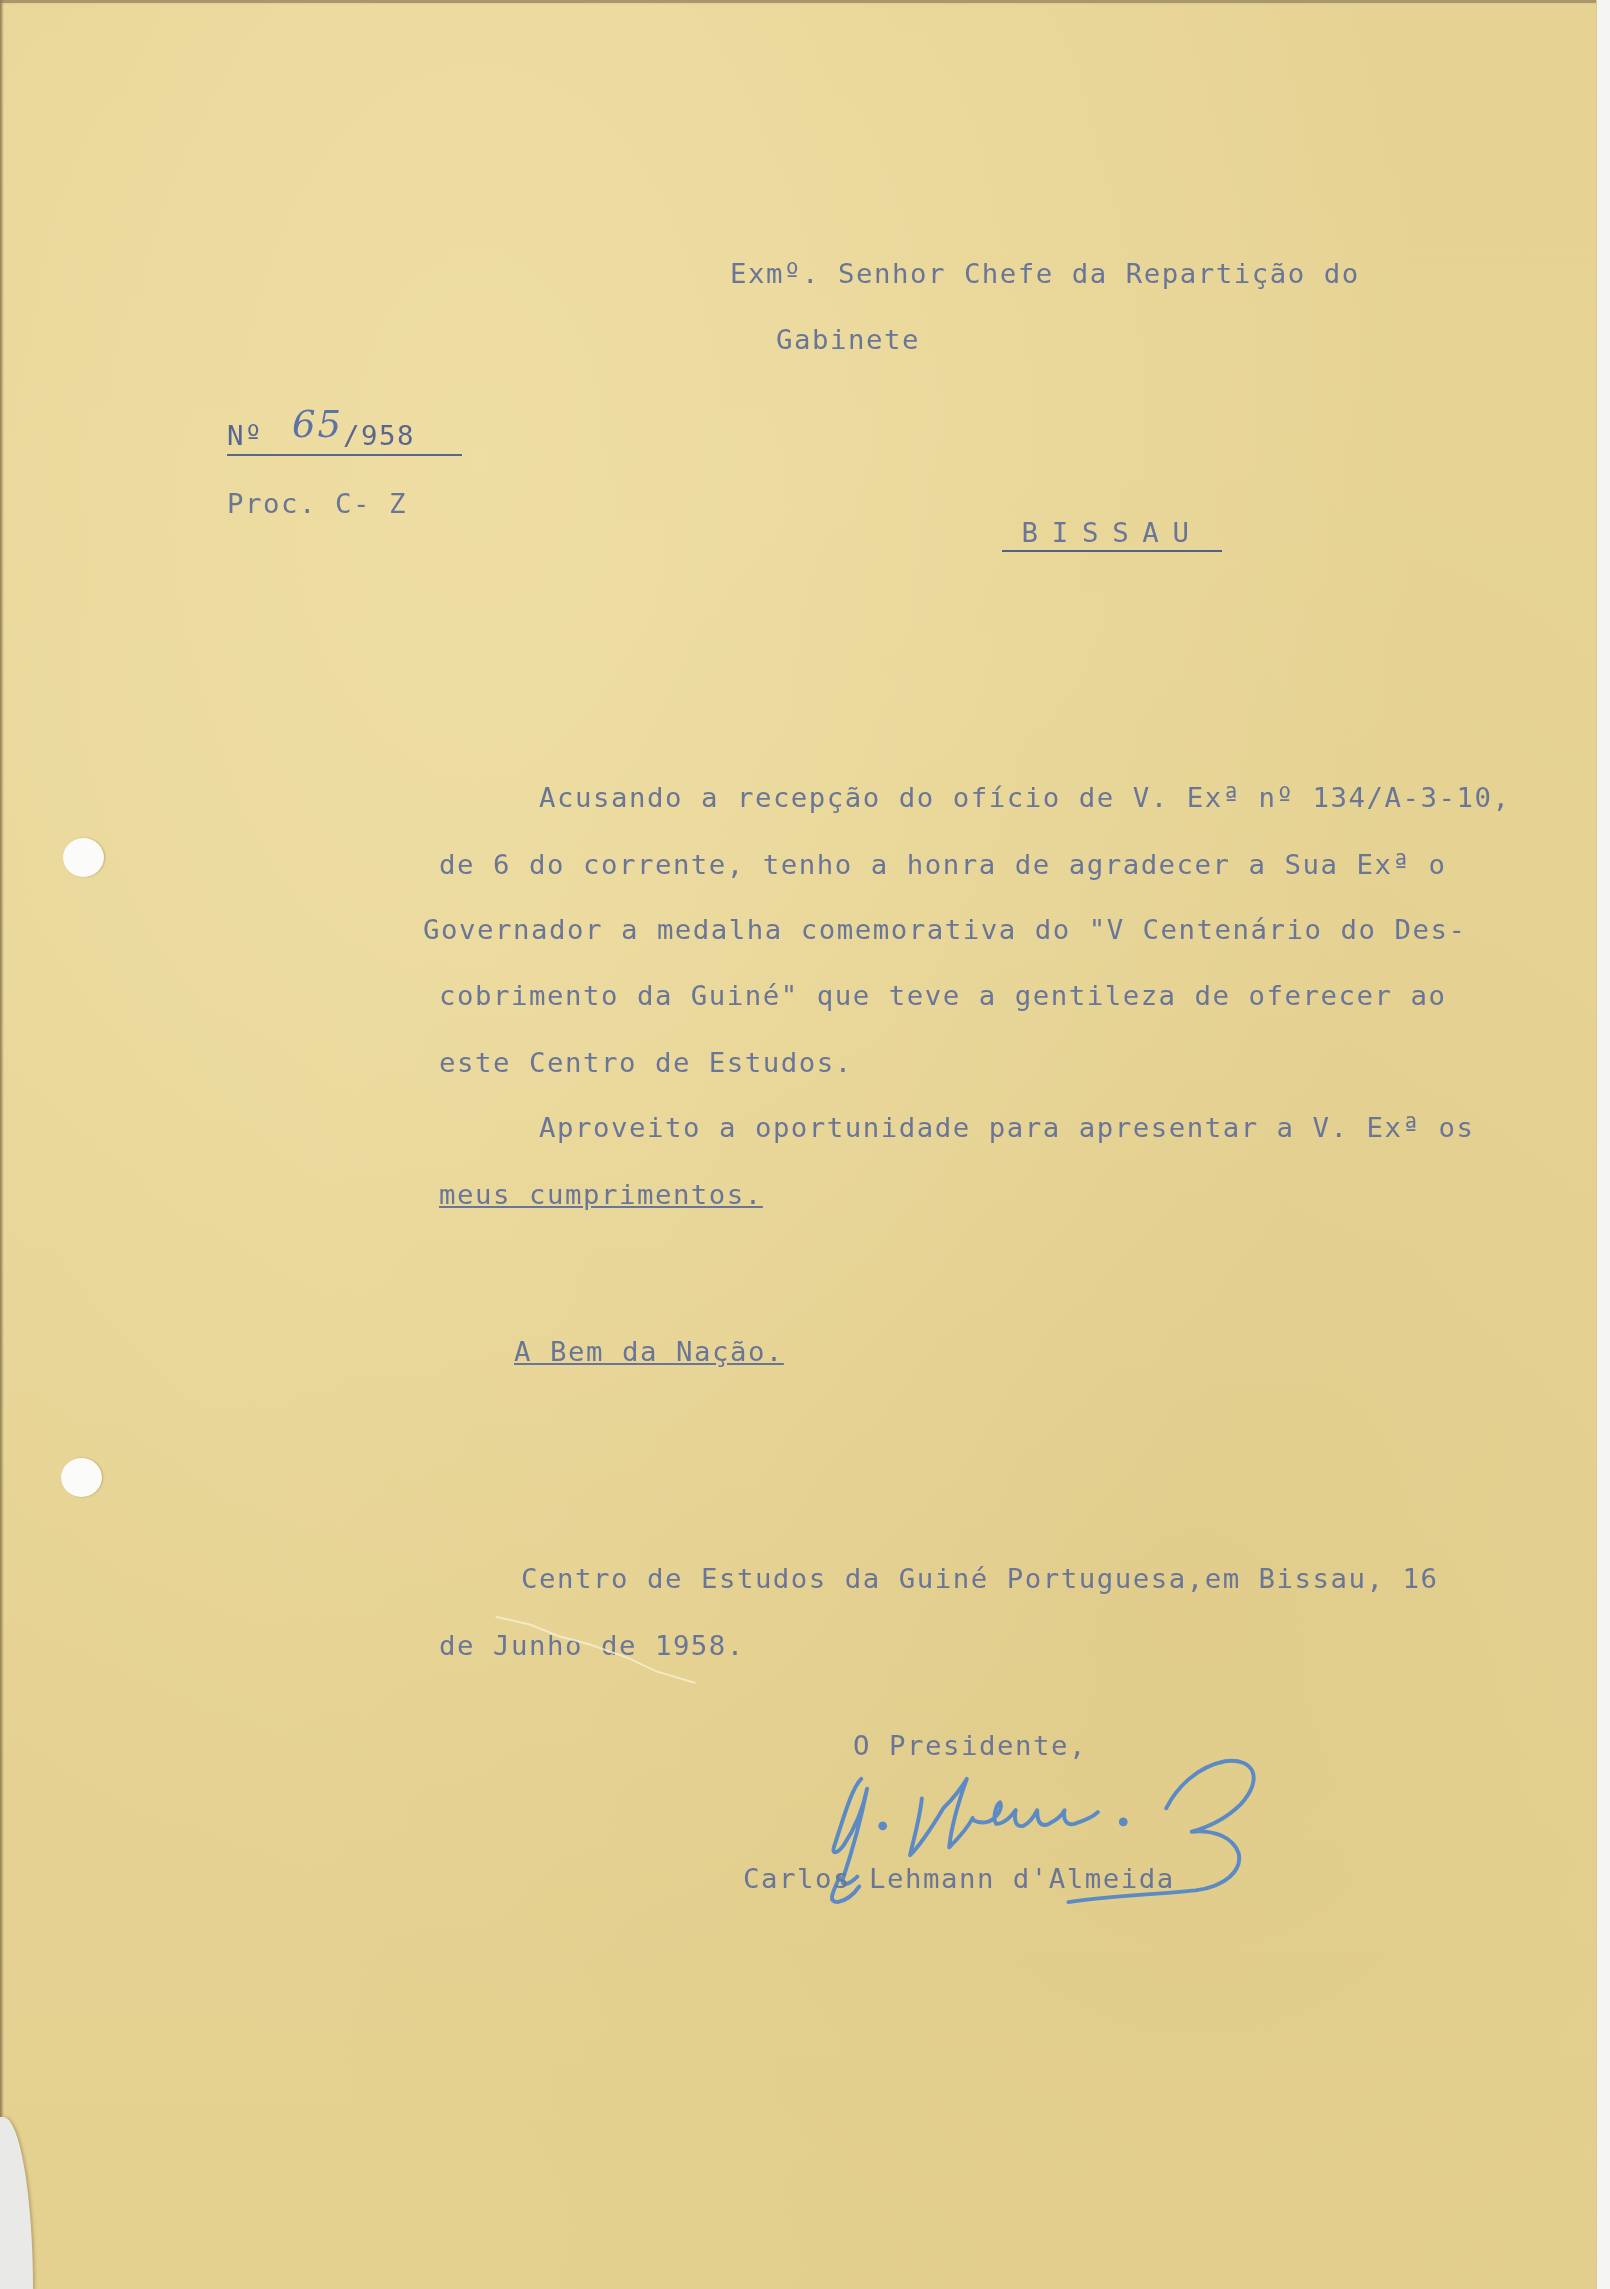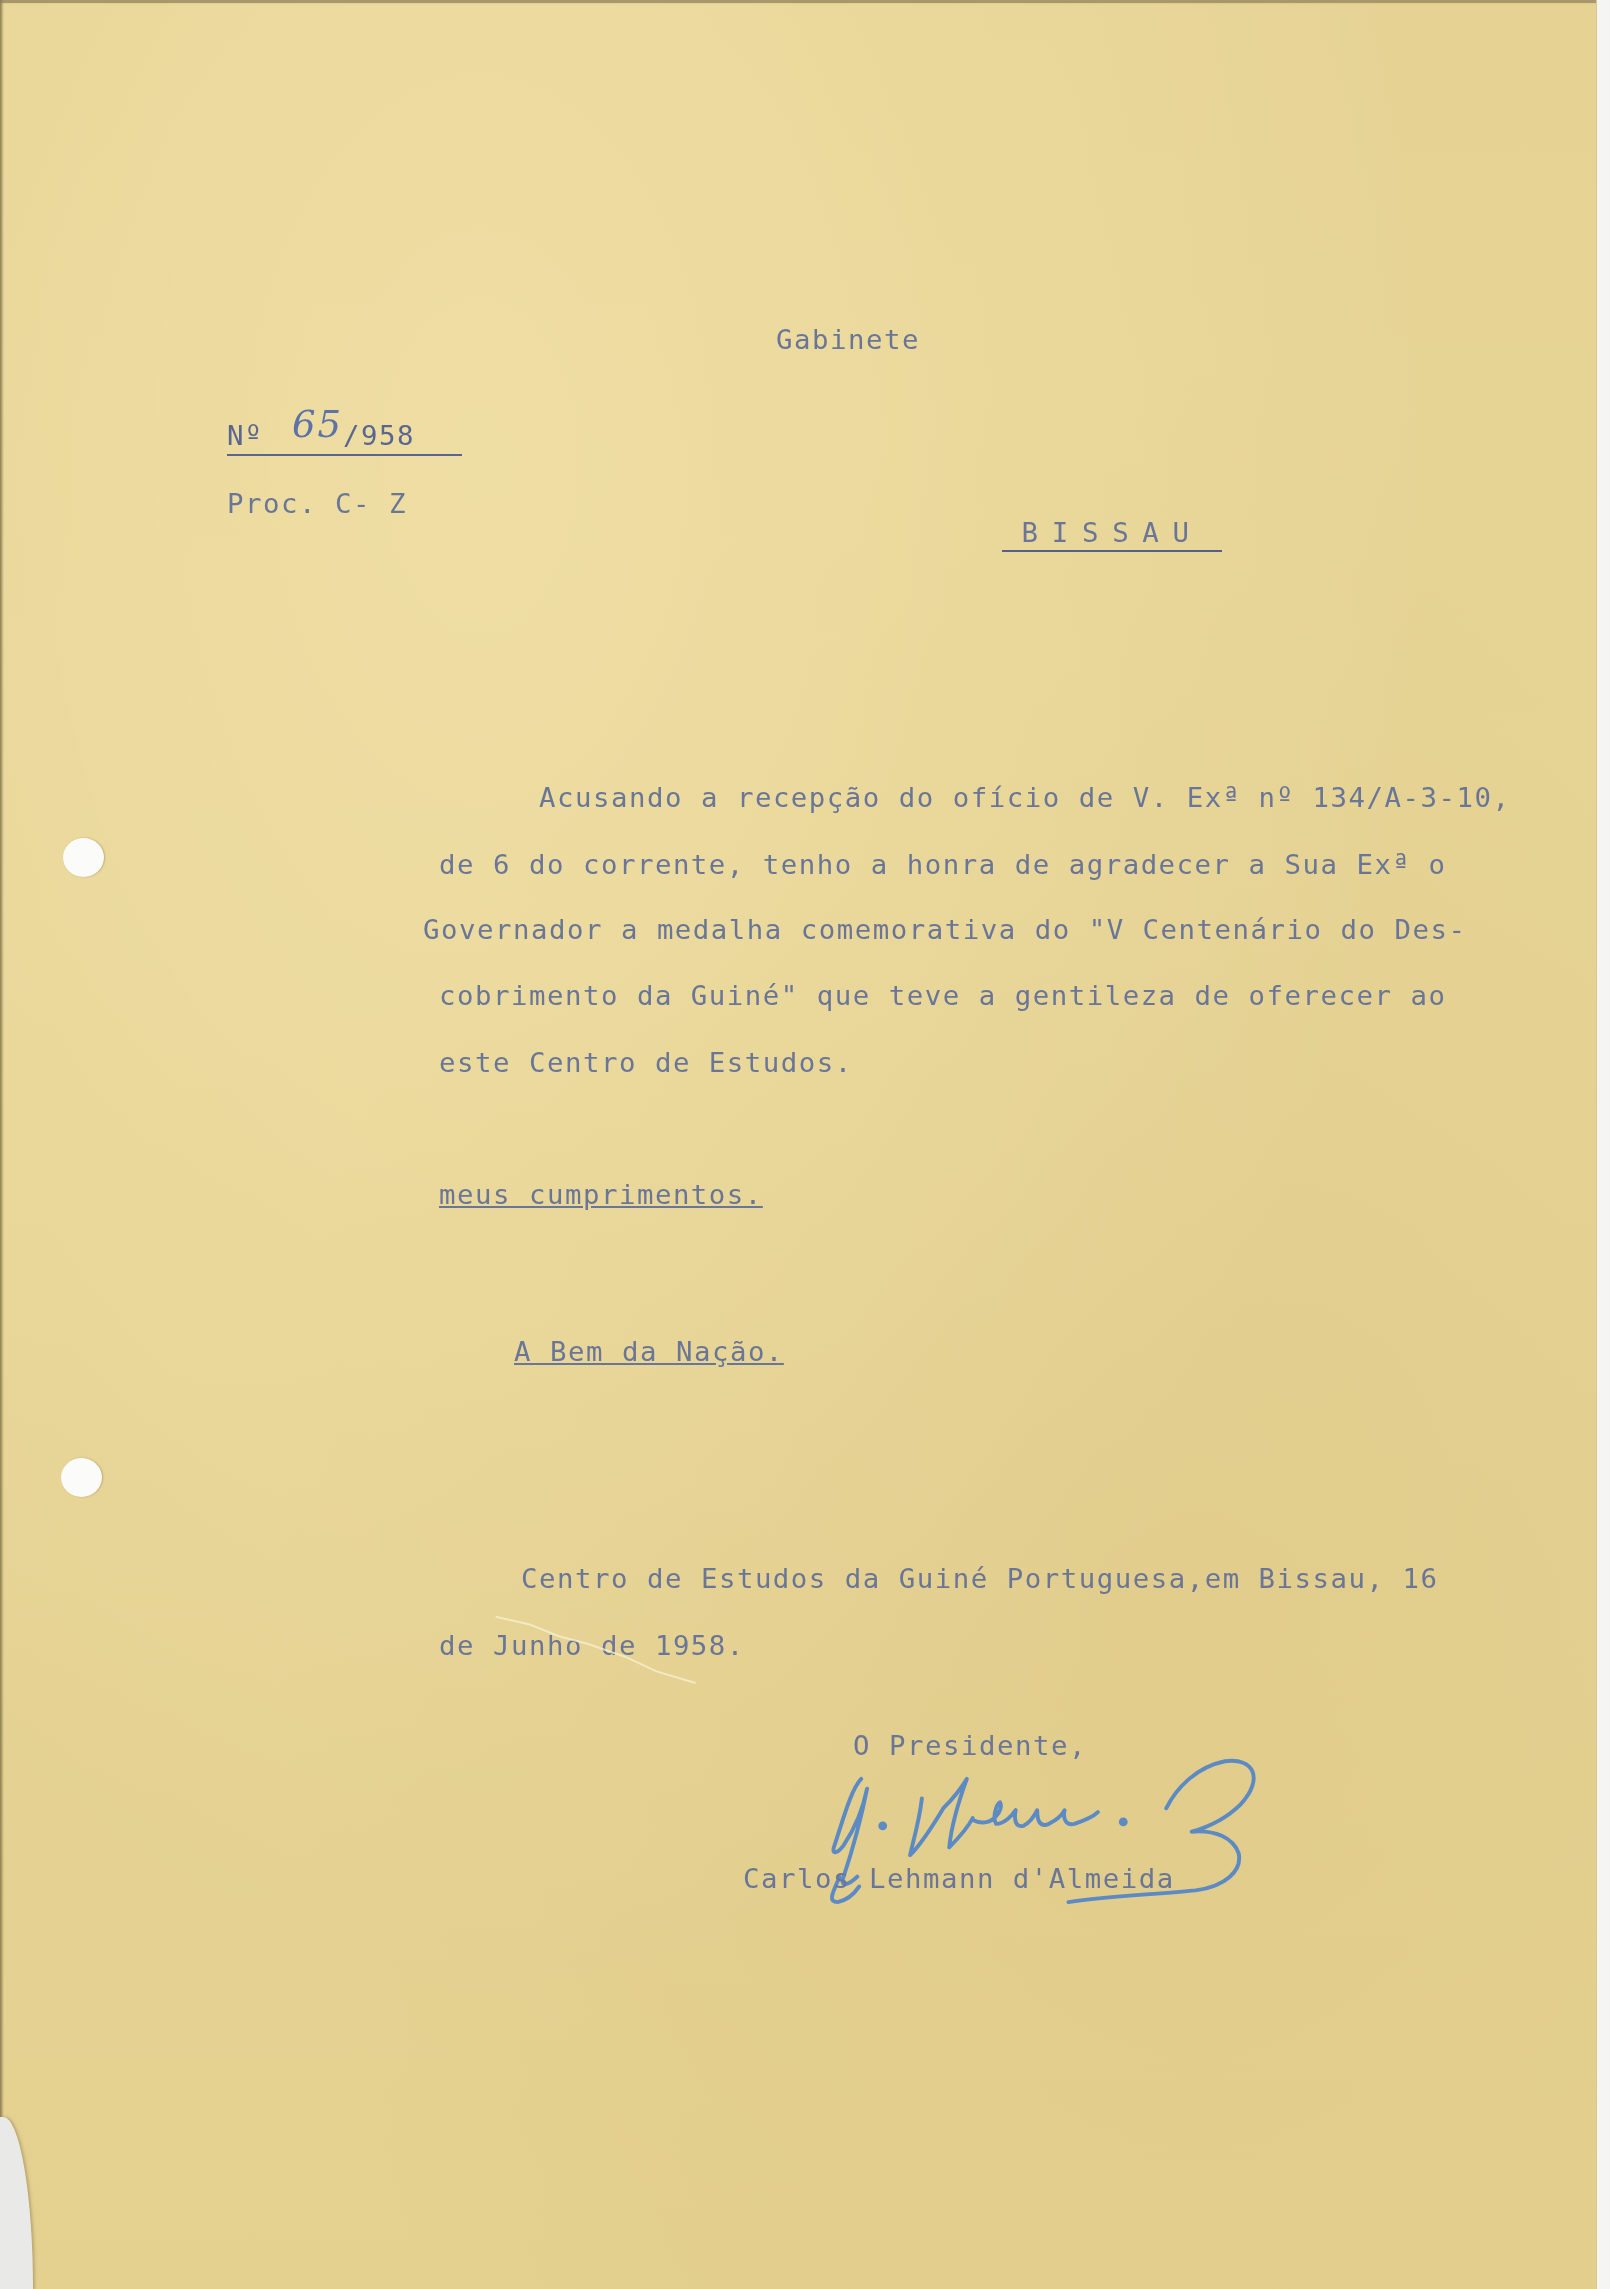--- a/index.html
+++ b/index.html
@@ -111,36 +111,38 @@
 <body>
 
 <div class="page">
   <div class="paper">
     <div class="paper-top-edge"></div>
     <div class="paper-left-edge"></div>
 
     <div class="punch-hole" style="left:63px; top:838px;"></div>
     <div class="punch-hole" style="left:61px; top:1458px;"></div>
 
+    <div class="typed" style="left:730px; top:260px;">Exmº. Senhor Chefe da Repartição do</div>
     <div class="typed" style="left:730px; top:326px;margin-left:46px;">Gabinete</div>
 
     <div class="typed dark underline-typed" style="left:227px; top:414px; width:235px;">
       <span>Nº</span>
       <span class="handwritten" style="margin-left:11px; font-size:37px; position:relative; top:-7.8px;text-align:center;">65</span><span>/958</span>
     </div>
     <div class="typed" style="left:227px; top:490px;">Proc. C- Z</div>
 
     <div class="typed bissau" style="left:1002px; top:519px;">BISSAU</div>
 
     <div class="typed" style="left:539px; top:784px;">Acusando a recepção do ofício de V. Exª nº 134/A-3-10,</div>
     <div class="typed" style="left:439px; top:851px;">de 6 do corrente, tenho a honra de agradecer a Sua Exª o</div>
     <div class="typed" style="left:423px; top:916px;">Governador a medalha comemorativa do "V Centenário do Des-</div>
     <div class="typed" style="left:439px; top:982px;">cobrimento da Guiné" que teve a gentileza de oferecer ao</div>
     <div class="typed" style="left:439px; top:1049px;">este Centro de Estudos.</div>
 
+    <div class="typed" style="left:539px; top:1114px;">Aproveito a oportunidade para apresentar a V. Exª os</div>
     <div class="typed" style="left:439px; top:1181px;text-decoration:underline;">meus cumprimentos.</div>
 
     <div class="typed" style="left:514px; top:1338px;text-decoration:underline;">A Bem da Nação.</div>
 
     <div class="typed" style="left:521px; top:1565px;">Centro de Estudos da Guiné Portuguesa,em Bissau, 16</div>
     <div class="typed" style="left:439px; top:1632px;">de Junho de 1958.</div>
 
     <svg class="fold-crease" viewBox="0 0 220 80">
       <path d="M5 10 L40 18 L70 30 L100 38 L140 52 L170 66 L210 78" stroke="#f6efd0" stroke-width="2" fill="none" opacity="0.8"></path>
     </svg>

